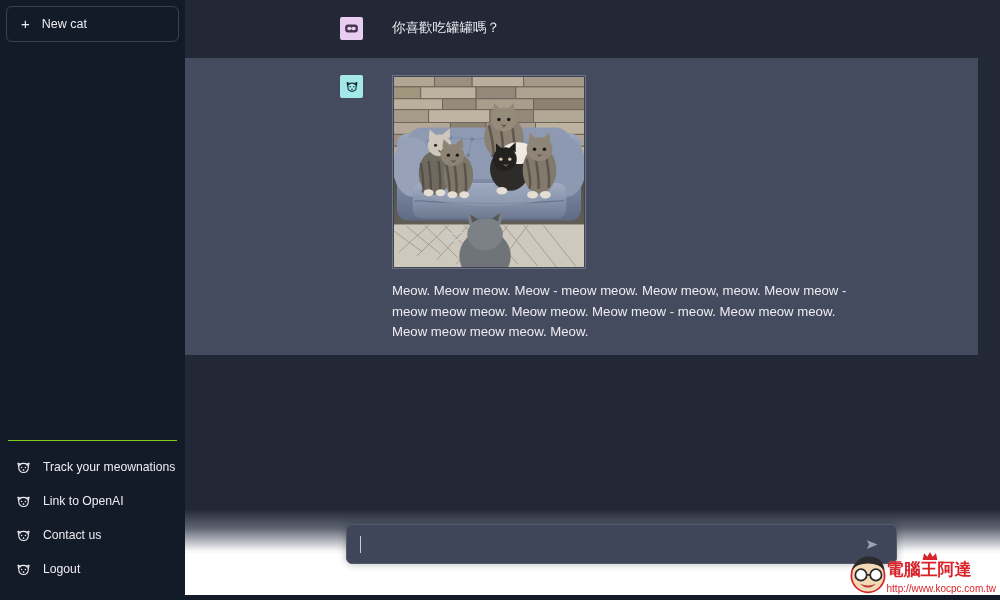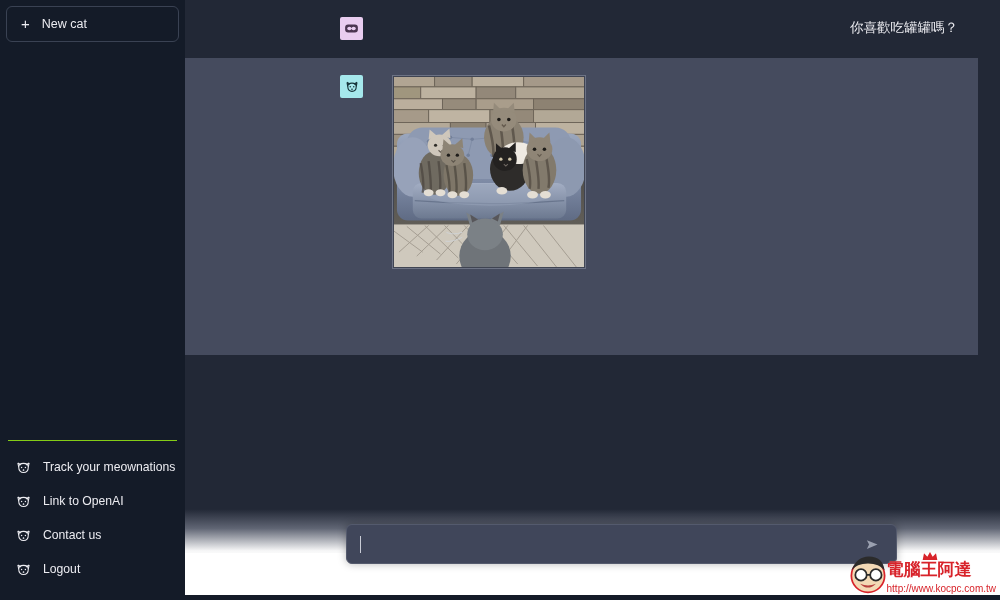--- a/index.html
+++ b/index.html
@@ -80,21 +80,21 @@
   #msg-user { background: #222836; min-height: 58px; }
   #msg-assistant { background: #454b5e; height: 297px; }
   .avatar-col { flex: 0 0 auto; padding-left: 155px; }
   .avatar {
     width: 23px; height: 23px;
     border-radius: 2px;
     display: flex; align-items: center; justify-content: center;
   }
   #avatar-user { background: #e9cdf0; }
   #avatar-assistant { background: #a5e8ec; }
-  .content-col { flex: 1 1 auto; padding-left: 29px; padding-right: 20px; text-align: right; }
+  .content-col { flex: 1 1 auto; padding-left: 29px; padding-right: 20px; }
   .user-text {
     color: #ececf1;
     font-size: 13.5px;
     line-height: 1.5;
     font-family: "DejaVu Sans", "Liberation Sans", sans-serif;
   }
   .assistant-text {
     color: #ececf1;
     font-size: 13.2px;
     line-height: 20.5px;
@@ -468,20 +468,21 @@
               <path d="M108 151 L112 137 L98 145 Z" fill="#7b8186"></path>
               <path d="M80 148 L78 140 L86 145 Z" fill="#57565a"></path>
               <path d="M106 147 L108 139 L100 144 Z" fill="#57565a"></path>
               <path d="M70 158 q-10 3 -16 0" stroke="#cfd3d6" stroke-width="0.9" fill="none"></path>
               <path d="M70 163 q-10 5 -17 4" stroke="#cfd3d6" stroke-width="0.9" fill="none"></path>
             </g>
 
             <rect x="0" y="0" width="194" height="194" fill="none" stroke="#3f4452" stroke-width="2"></rect>
           </svg>
 
+          <div class="assistant-text">Meow. Meow meow. Meow - meow meow. Meow meow, meow. Meow meow - meow meow meow. Meow meow. Meow meow - meow. Meow meow meow. Meow meow meow meow. Meow.</div>
         </div>
       </div>
     </div>
 
     <div id="fade"></div>
     <div id="white-base"></div>
 
     <div id="composer-wrap">
       <div id="composer">
         <div id="caret"></div>

